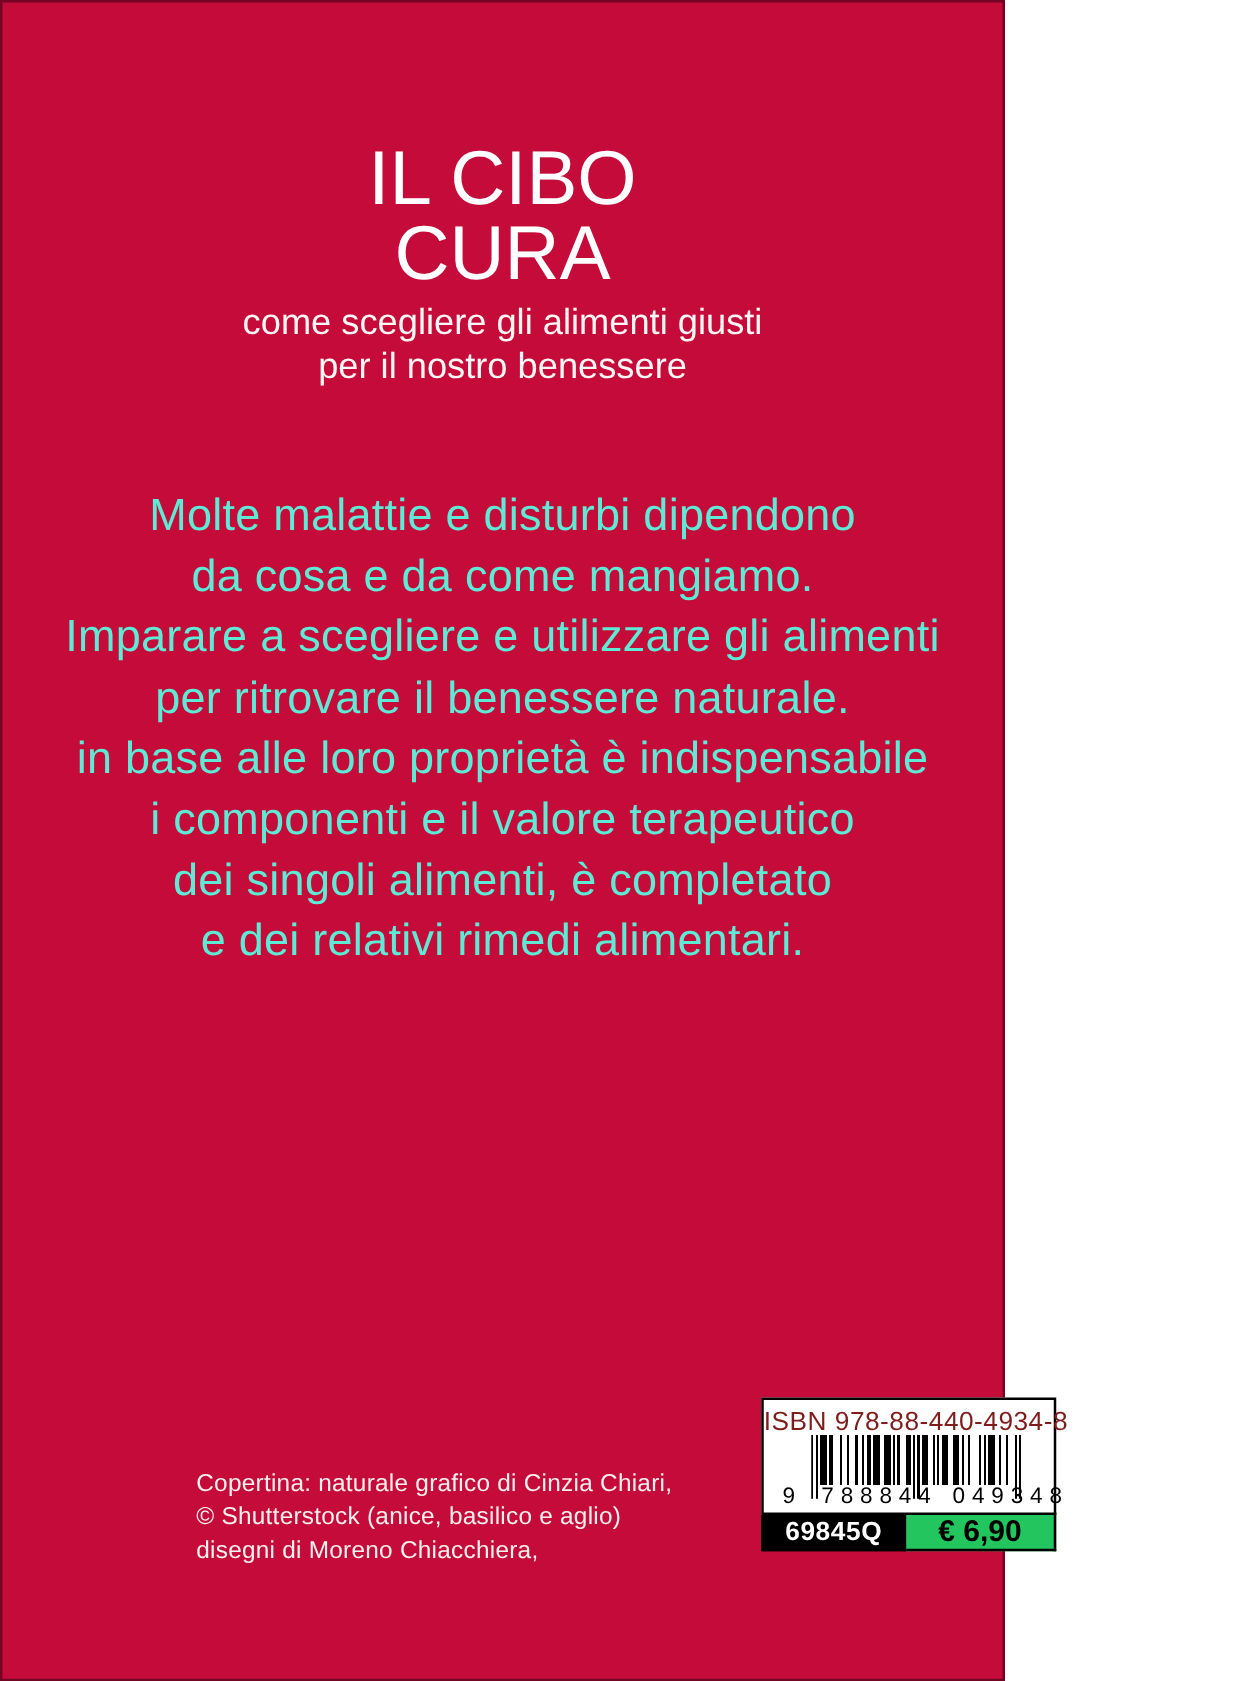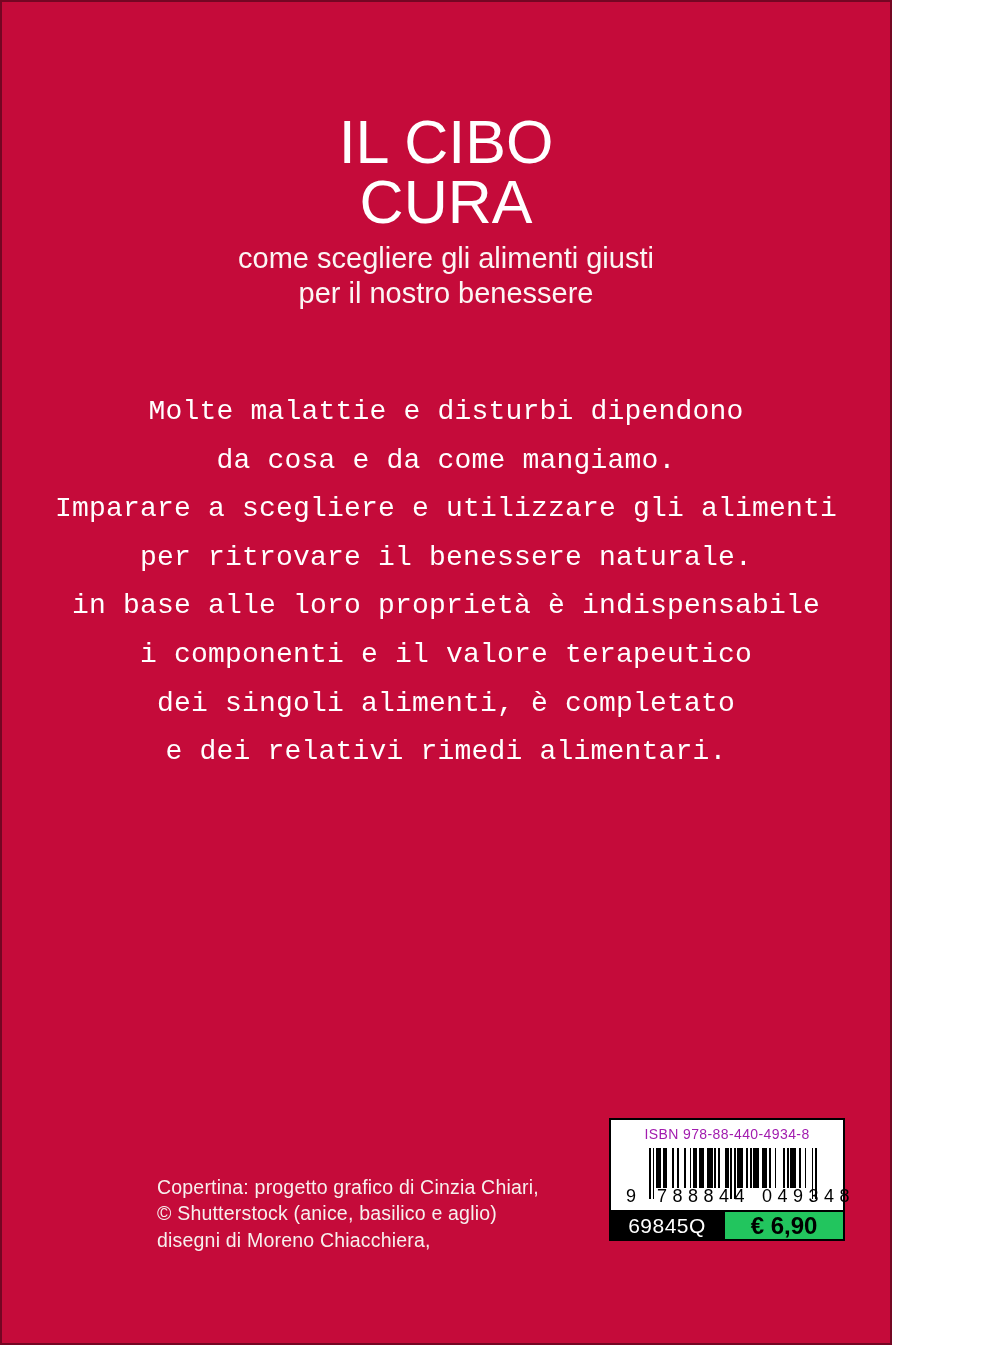--- a/index.html
+++ b/index.html
@@ -3,80 +3,79 @@
 <meta charset="utf-8">
 <style>
   html,body{margin:0;padding:0;}
   body{
     width:1000px;height:1345px;
     font-family:"Liberation Sans","DejaVu Sans",sans-serif;
     overflow:hidden;
   }
   .cover{
     position:relative;
-    width:892px;height:1345px;
+    width:804px;height:1345px;
     background:#c50b3a;
     box-shadow:inset 0 0 0 2px rgba(20,0,8,0.45);
   }
   
   .title-block{
     position:absolute;top:112px;left:0;width:100%;
     text-align:center;color:#ffffff;
   }
   .title-line{
     font-size:61px;line-height:60px;font-weight:400;
     letter-spacing:0px;
   }
   .subtitle{margin-top:9px;font-size:29px;line-height:35px;color:#fbf6f4;}
   
   .blurb{
     position:absolute;top:388px;left:0;width:100%;
-    text-align:center;color:#ffffff;
-    font-size:28px;line-height:48.6px;
+    text-align:center;color:#5eead4;
+    font-size:36px;line-height:48.6px;
     letter-spacing:0.2px;
-    font-family:Liberation Mono, monospace;
   }
   
   .credits{
     position:absolute;left:157px;top:1174px;
     color:#f7f0ee;font-size:19.5px;line-height:26.4px;
     letter-spacing:0.2px;
   }
   
   .barcode-block{
     position:absolute;left:609px;top:1118px;width:236px;
   }
   .bc-top{
     position:relative;box-sizing:border-box;
     width:236px;height:94px;
     background:#ffffff;border:2px solid #000000;
   }
   .isbn{
     position:absolute;top:6px;left:0;width:100%;
-    text-align:center;color:#a21caf;
-    font-size:14px;letter-spacing:0.4px;white-space:nowrap;
+    text-align:center;color:#7f1d1d;
+    font-size:21px;letter-spacing:0.4px;white-space:nowrap;
   }
   .bc-svg{position:absolute;left:38px;top:28px;}
   .bc-digits{
     position:absolute;left:0;top:66px;width:100%;height:22px;
     color:#000;font-size:18px;
   }
   .bc-digits span{position:absolute;top:0;white-space:nowrap;}
   .bc-d9{left:15px;}
   .bc-g1{left:46px;letter-spacing:5.5px;}
   .bc-g2{left:151px;letter-spacing:5.5px;}
   .bc-bottom{
     display:flex;width:236px;height:31px;
     margin-top:-2px;box-sizing:border-box;
   }
   .code-box{
     box-sizing:border-box;width:116px;height:31px;
     background:#000;color:#fff;border:2px solid #000;
     display:flex;align-items:center;justify-content:center;
-    font-weight:normal;font-size:21px;letter-spacing:0.5px;
+    font-weight:bold;font-size:21px;letter-spacing:0.5px;
   }
   .price-box{
     box-sizing:border-box;flex:1;height:31px;
     background:#22c55e;color:#000;border:2px solid #000;border-left:none;
     display:flex;align-items:center;justify-content:center;
     font-weight:bold;font-size:24px;
   }
 </style>
 </head>
 <body>
@@ -97,21 +96,21 @@
     <div>da cosa e da come mangiamo.</div>
     <div>Imparare a scegliere e utilizzare gli alimenti</div>
     <div>per ritrovare il benessere naturale.</div>
     <div>in base alle loro proprietà è indispensabile</div>
     <div>i componenti e il valore terapeutico</div>
     <div>dei singoli alimenti, è completato</div>
     <div>e dei relativi rimedi alimentari.</div>
   </main>
 
   <div class="credits">
-    <div>Copertina: progetto grafico di Cinzia Chiari,</div>
+    <div>Copertina: naturale grafico di Cinzia Chiari,</div>
     <div>© Shutterstock (anice, basilico e aglio)</div>
     <div>disegni di Moreno Chiacchiera,</div>
   </div>
 
   <div class="barcode-block">
     <div class="bc-top">
       <div class="isbn">ISBN 978-88-440-4934-8</div>
       <svg id="bc-svg" class="bc-svg" width="168" height="51" viewBox="0 0 95 51" preserveAspectRatio="none" shape-rendering="crispEdges" xmlns="http://www.w3.org/2000/svg">
           <rect x="0" y="0" width="1" height="51" fill="#000"></rect>
           <rect x="2" y="0" width="1" height="51" fill="#000"></rect>

